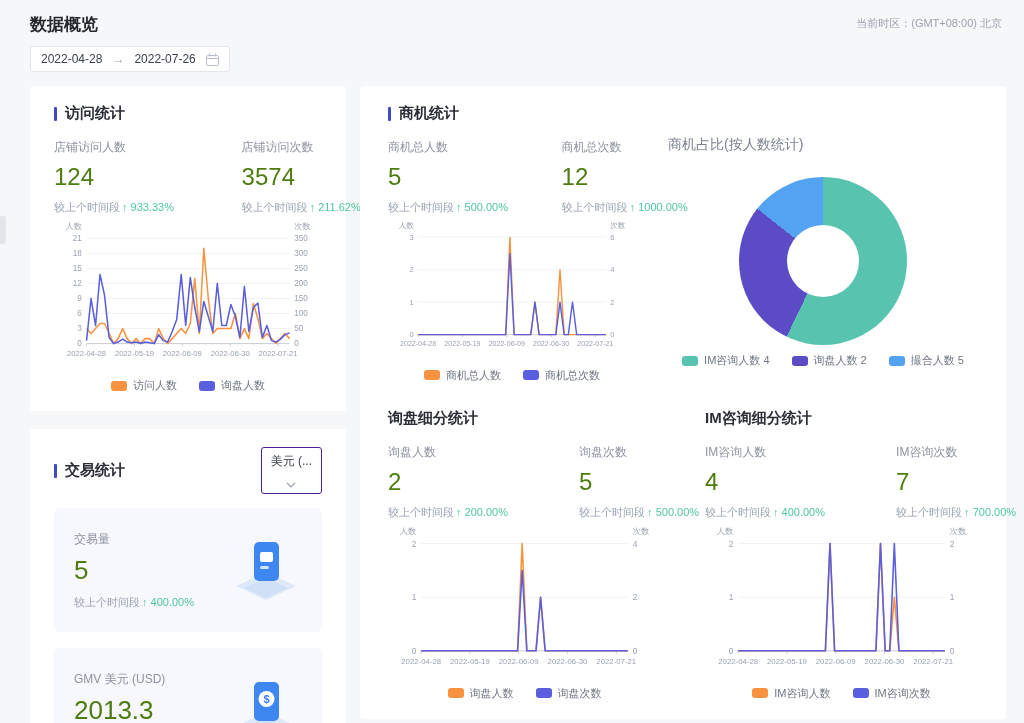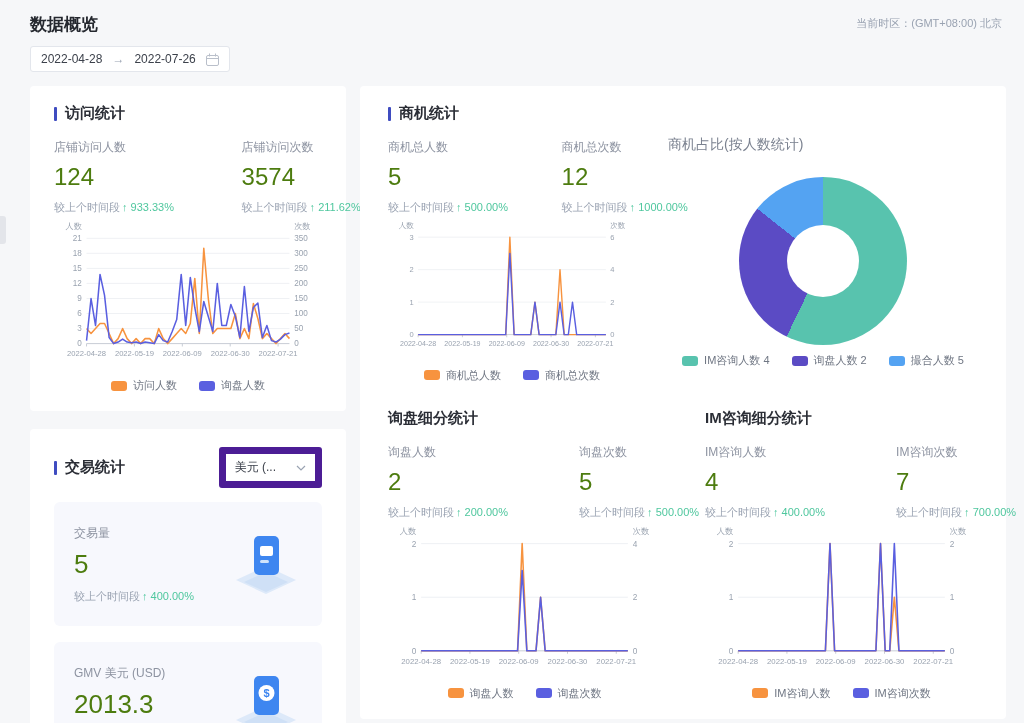--- a/index.html
+++ b/index.html
@@ -36,21 +36,21 @@
   .top-grid{display:grid;grid-template-columns:1fr 310px;column-gap:32px;}
   .bottom-grid{display:grid;grid-template-columns:1fr 1fr;column-gap:44px;margin-top:26px;}
   .donut-col{padding-top:32px;}
   .donut-title{font-size:14px;color:#7b8290;margin:0 0 23px;}
   .donut-wrap{display:flex;justify-content:center;margin-top:14px;}
   .donut-ring{width:168px;height:168px;border-radius:50%;position:relative;}
   .donut-hole{position:absolute;inset:48px;background:#fff;border-radius:50%;}
   .donut-legend{margin-top:8px;}
   .trade-header{display:flex;justify-content:space-between;align-items:center;margin-bottom:14px;text-align:right;}
   .trade-header .section-title{margin-bottom:0;}
-  .currency-select{display:inline-flex;align-items:center;gap:20px;border:7px solid #4c1d95;border-radius:3px;padding:5px 9px;font-size:12px;color:#3c414b;background:#fff;cursor:pointer;}
+  .currency-select{display:inline-flex;align-items:center;gap:12px;border:1px solid #4c1d95;border-radius:3px;padding:5px 9px;font-size:12px;color:#3c414b;background:#fff;cursor:pointer;flex-direction:column;}
   .currency-label{max-width:52px;overflow:hidden;white-space:nowrap;}
   .trade-tile{background:#f7f8fd;border-radius:6px;padding:16px 20px;display:flex;justify-content:space-between;align-items:center;margin-bottom:16px;min-height:92px;}
   .trade-tile:last-child{margin-bottom:0;}
   .trade-tile .stat-value{font-size:26px;}
 </style>
 </head>
 <body>
 
 <div class="edge-sliver"></div>
 

